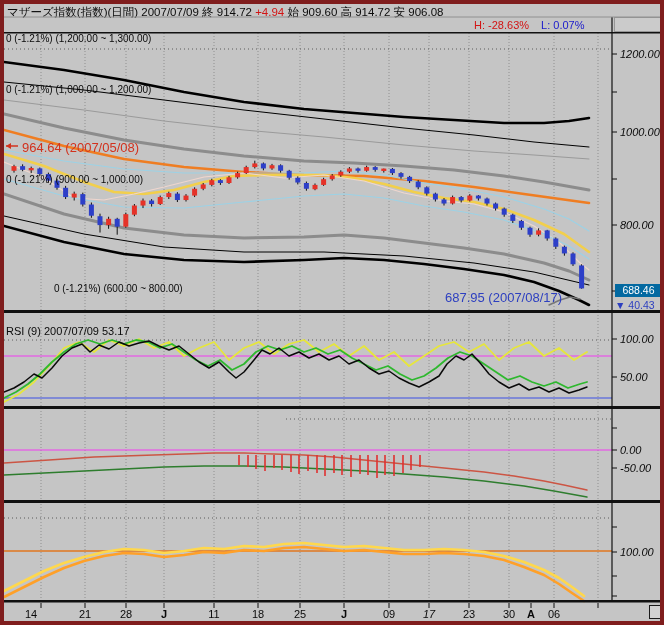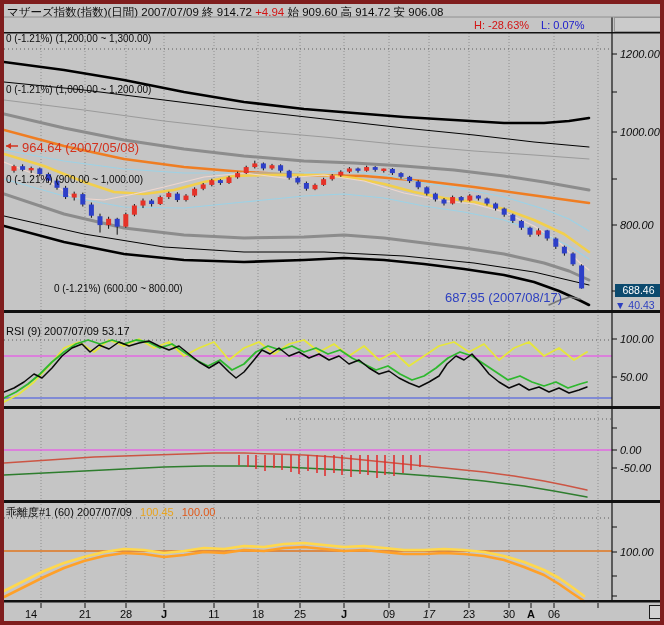--- a/index.html
+++ b/index.html
@@ -15,21 +15,21 @@
   .corner-frame{left:610px;top:13px;width:48px;height:13px;border:1px solid #979797;background:#cbcbcb;}
   .phead{font-size:11px;white-space:nowrap;}
   .phead .sp{margin-left:5px;}
   .ylab{font-size:11px;white-space:nowrap;font-style:italic;}
   .xlab{font-size:11px;text-align:center;width:24px;}
   .xlab.b{font-weight:bold;}
   .bandlab{font-size:10px;white-space:nowrap;letter-spacing:0px;}
   .marker{font-size:13px;white-space:nowrap;}
   .hi{color:#d2321e;}
   .lo{color:#2d3fc0;}
-  .badge{left:611px;top:280px;width:47px;height:13px;background:#0c4a6e;color:#fff;
+  .badge{left:611px;top:280px;width:47px;height:13px;background:#0369a1;color:#fff;
      font-size:10.5px;text-align:center;line-height:13px;}
   .chgind{left:611px;top:295px;color:#2d3fc0;font-size:10.5px;white-space:nowrap;}
   .cornerbtn{left:645px;top:601px;width:15px;height:12px;background:#d2d2d2;border:1px solid #1a1a1a;}
   svg.chart{left:0;top:0;}
 </style>
 </head>
 <body>
 
 <div class="window">
 
@@ -293,25 +293,20 @@
   <div class="abs chgind">
     <span>▼</span>
     <span>40.43</span>
   </div>
 
   <div class="abs phead" style="left:2px;top:321px;">
     <span>RSI (9) 2007/07/09 53.17</span>
   </div>
 
 
-  <div class="abs phead" style="left:2px;top:501px;">
-    <span>乖離度#1 (60) 2007/07/09</span>
-    <span class="sp" style="color: rgb(232, 164, 30);">100.45</span>
-    <span class="sp" style="color: rgb(224, 88, 24);">100.00</span>
-  </div>
 
   <div class="abs cornerbtn"></div>
 
 <div class="abs bandlab" style="left: 2px; top: 29px;">0 (-1.21%) (1,200.00 ~ 1,300.00)</div>
     <div class="abs bandlab" style="left: 2px; top: 80px;">0 (-1.21%) (1,000.00 ~ 1,200.00)</div>
     <div class="abs bandlab" style="left: 2px; top: 170px;">0 (-1.21%) (900.00 ~ 1,000.00)</div>
     <div class="abs bandlab" style="left: 2px; top: 279px; padding-left: 48px;">0 (-1.21%) (600.00 ~ 800.00)</div>
     <div class="abs ylab" style="left: 616px; top: 44px;">1200.00</div>
     <div class="abs ylab" style="left: 616px; top: 122px;">1000.00</div>
     <div class="abs ylab" style="left: 616px; top: 215px;">800.00</div>

